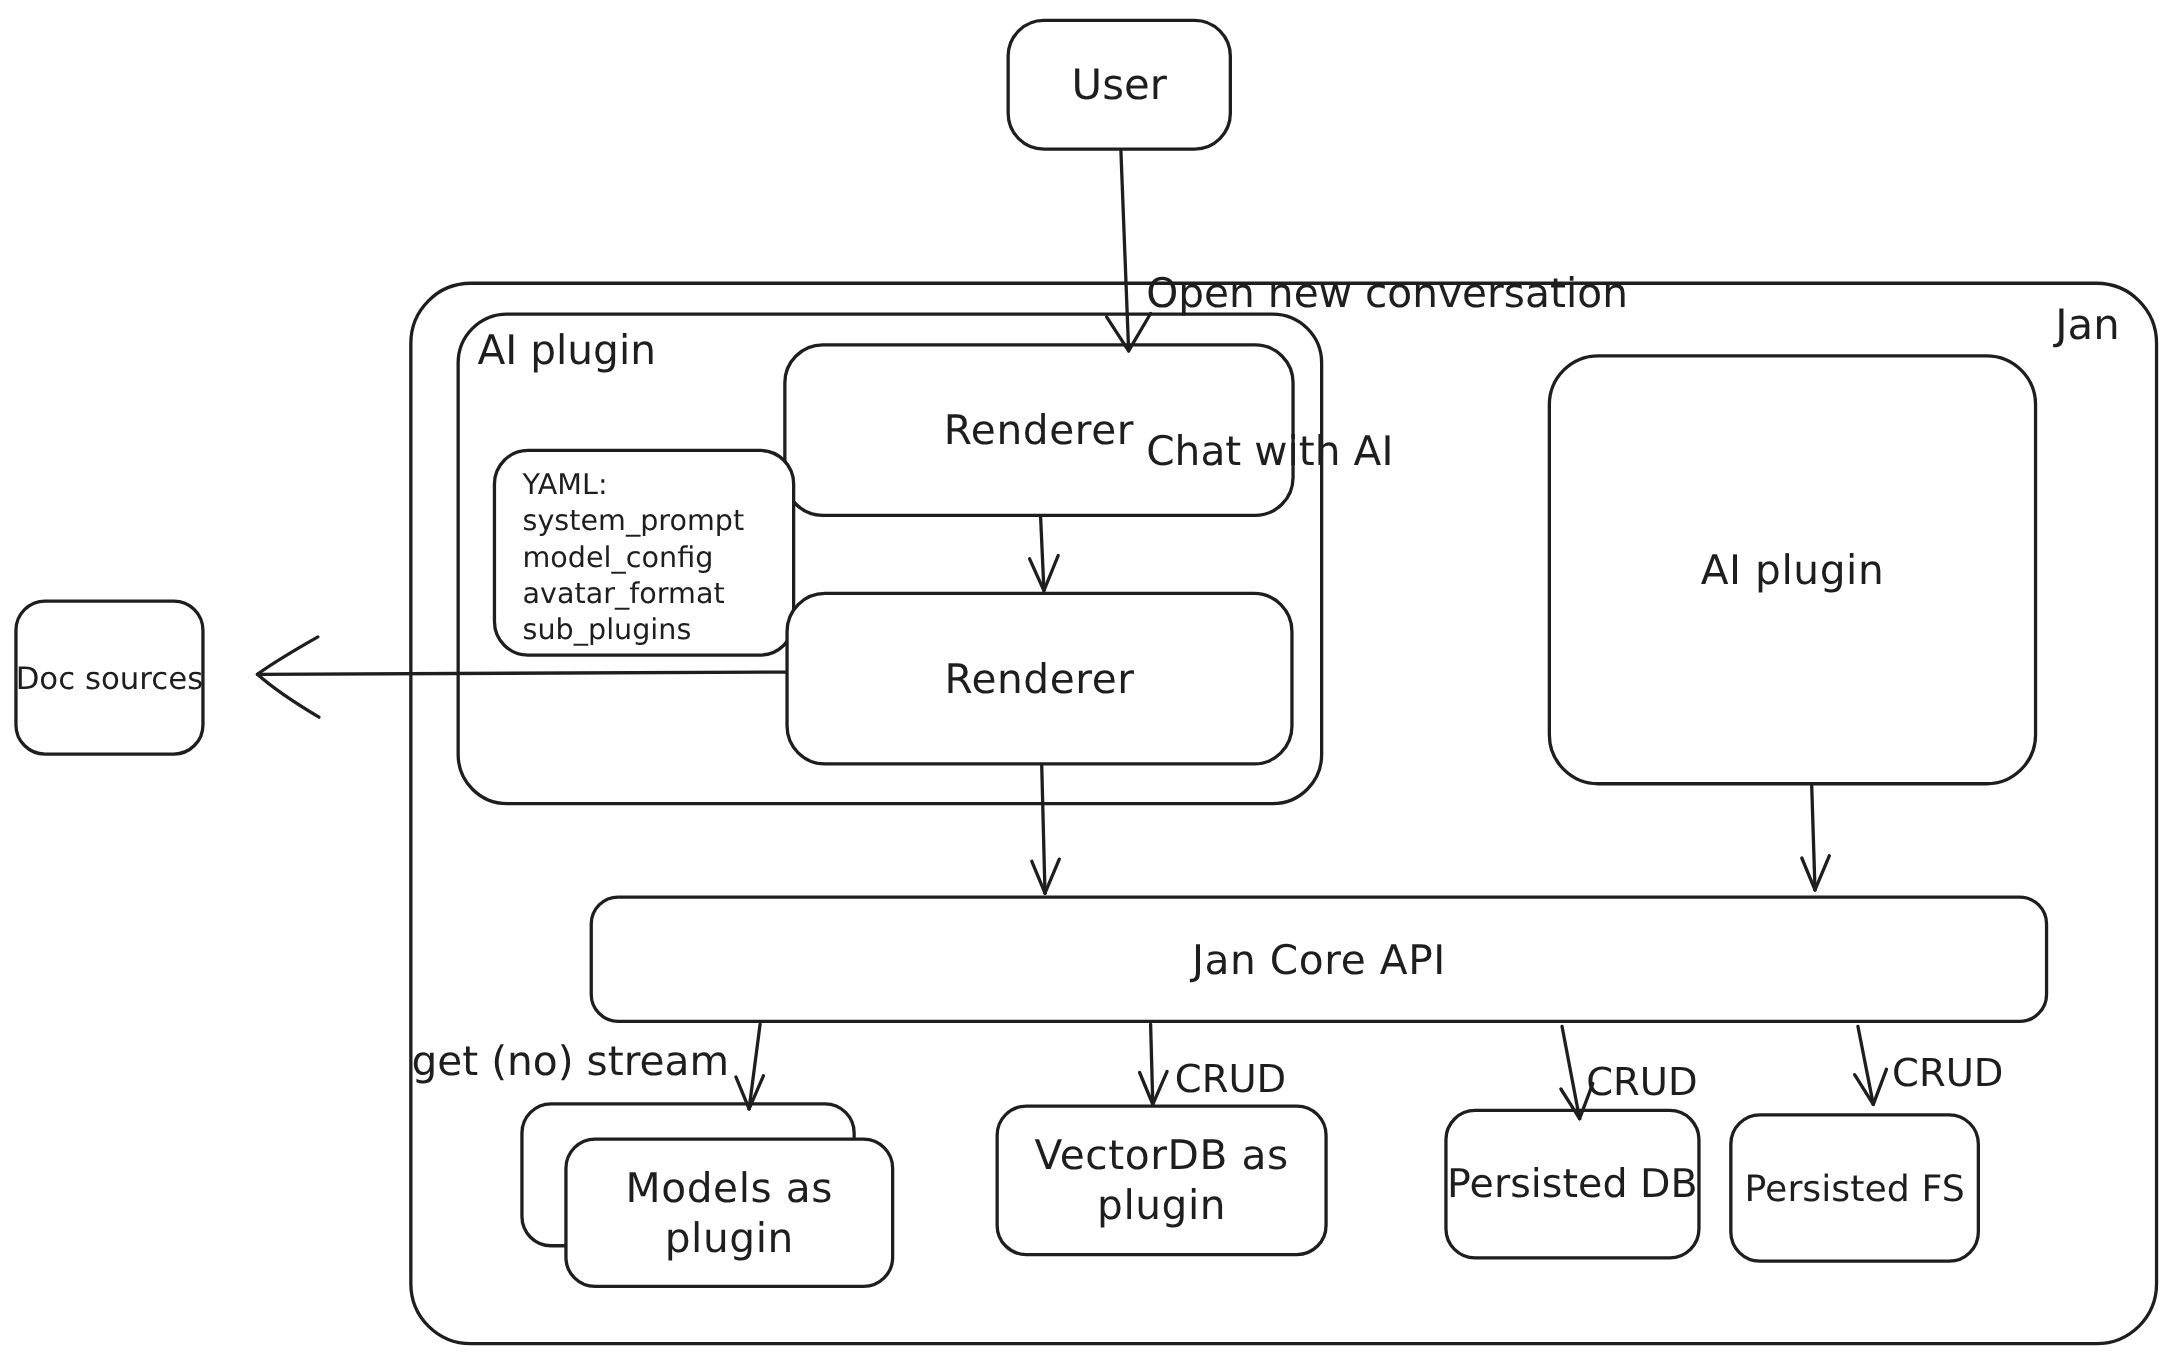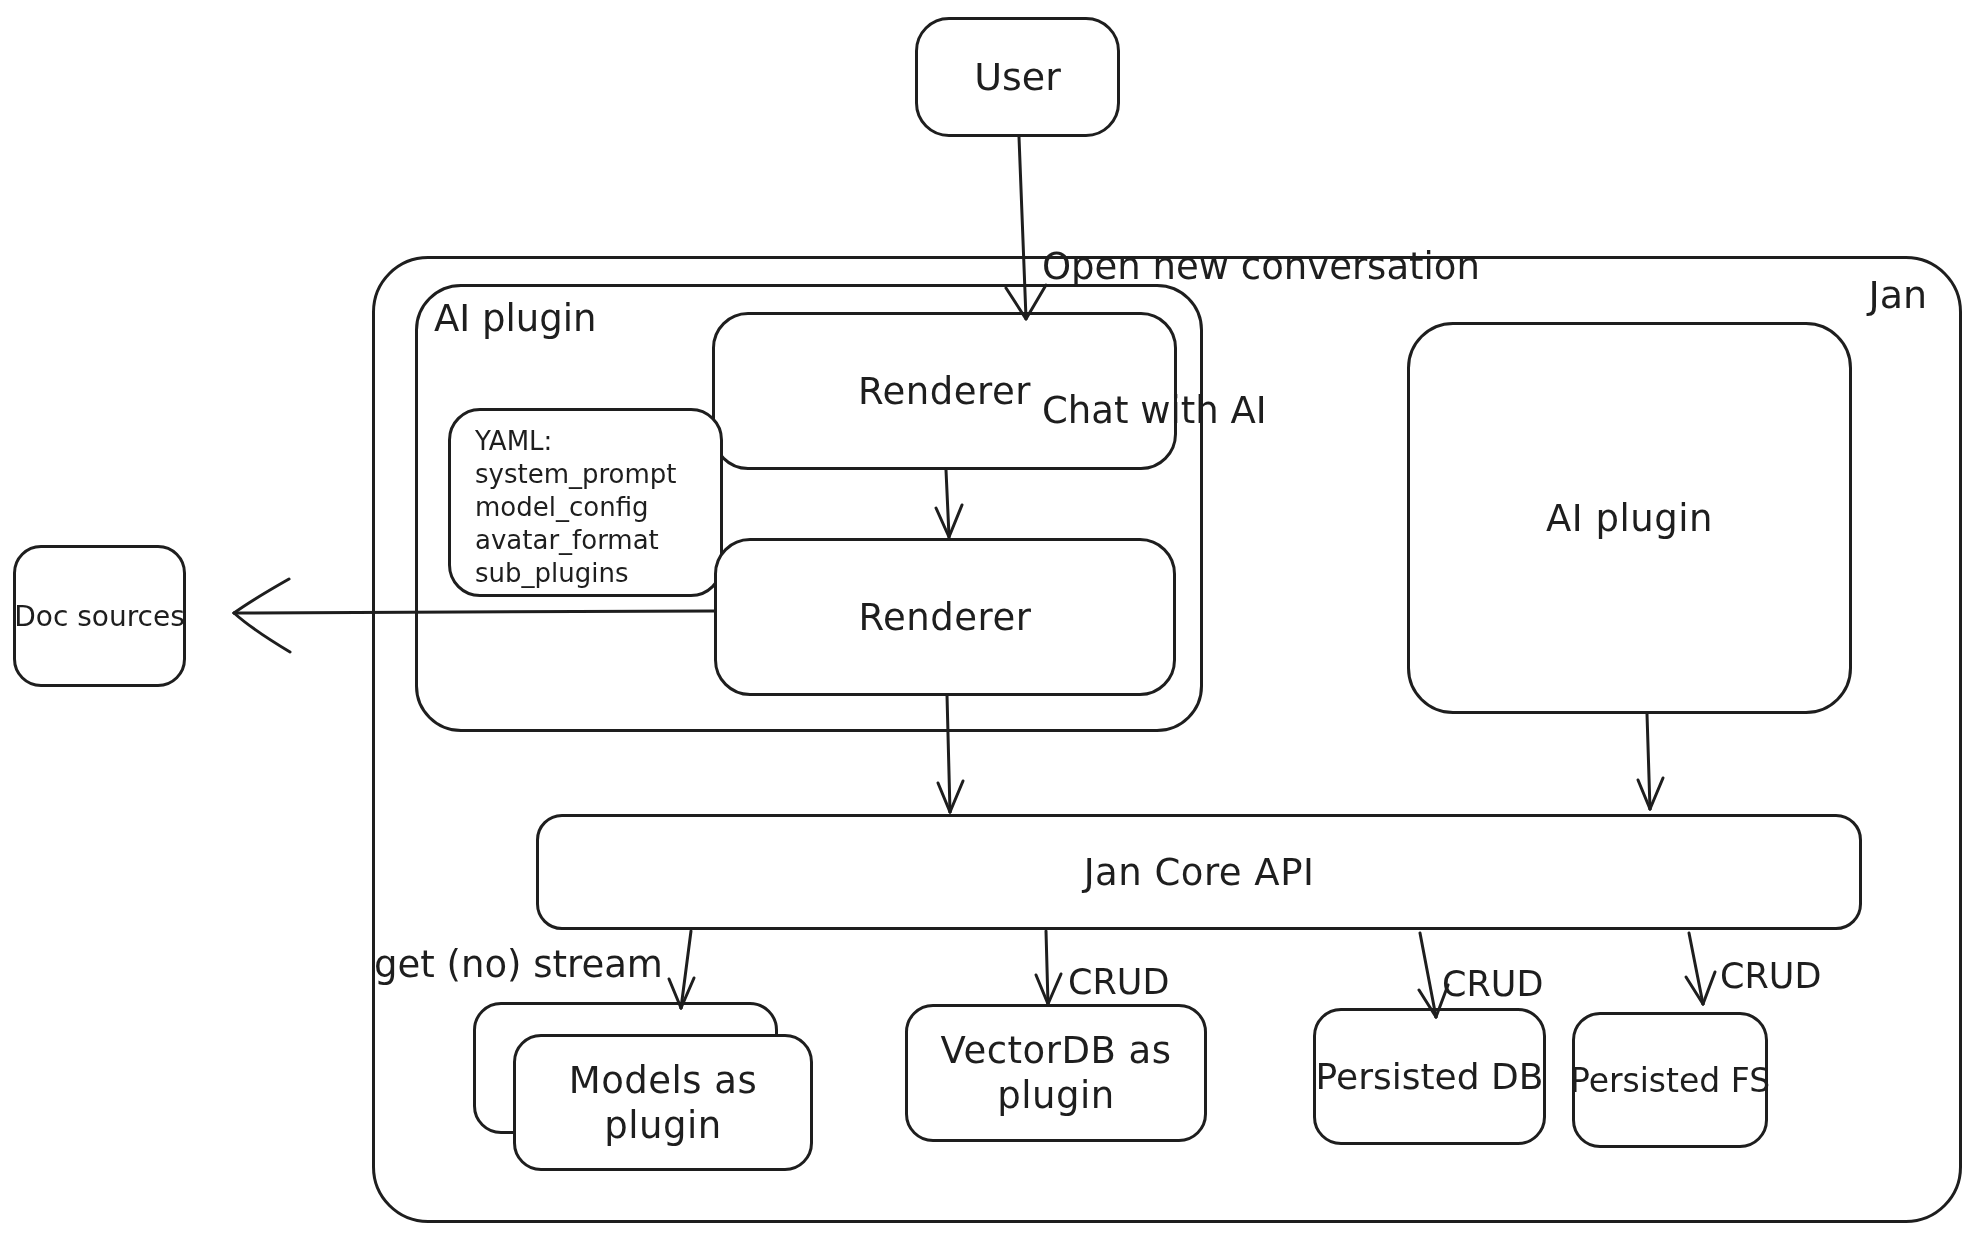--- a/index.html
+++ b/index.html
@@ -38,21 +38,21 @@
   .user{left:915px;top:17px;width:205px;height:120px;border-radius:34px;font-size:38px;}
   .renderer{left:712px;top:312px;width:465px;height:158px;border-radius:36px;}
   .backend{left:714px;top:538px;width:462px;height:158px;border-radius:36px;}
   .docsources{left:13px;top:545px;width:173px;height:142px;border-radius:28px;font-size:28px;white-space:nowrap;}
   .ai-right{left:1407px;top:322px;width:445px;height:392px;border-radius:46px;}
   .coreapi{left:536px;top:814px;width:1326px;height:116px;border-radius:26px;}
   .models-back{left:473px;top:1002px;width:305px;height:132px;border-radius:28px;}
   .models-front{left:513px;top:1034px;width:300px;height:137px;border-radius:28px;padding:0 28px;}
   .vectordb{left:905px;top:1004px;width:302px;height:138px;border-radius:28px;padding:16px 30px;}
   .persist-db{left:1313px;top:1008px;width:233px;height:137px;border-radius:28px;font-size:36px;white-space:nowrap;}
-  .persist-fs{left:1572px;top:1012px;width:196px;height:136px;border-radius:28px;font-size:33px;white-space:nowrap;}
+  .persist-fs{left:1572px;top:1012px;width:228px;height:136px;border-radius:28px;font-size:33px;white-space:nowrap;}
 
   
   .yaml{left:425px;top:408px;width:275px;height:189px;border-radius:32px;padding:14px 0 0 24px;margin-left:23px;}
   .yaml div{font-size:26px;line-height:33px;}
 
   
   .edge-label{position:absolute;font-size:37px;line-height:48px;white-space:pre;}
   .lbl-open{left:1042px;top:147px;}
   .lbl-stream{left:374px;top:941px;}
   .lbl-crud{font-size:35px;}

